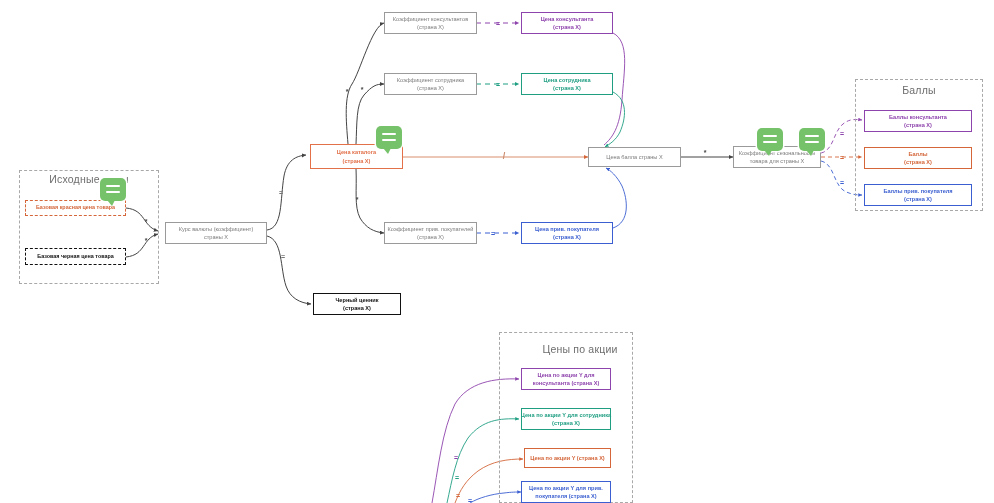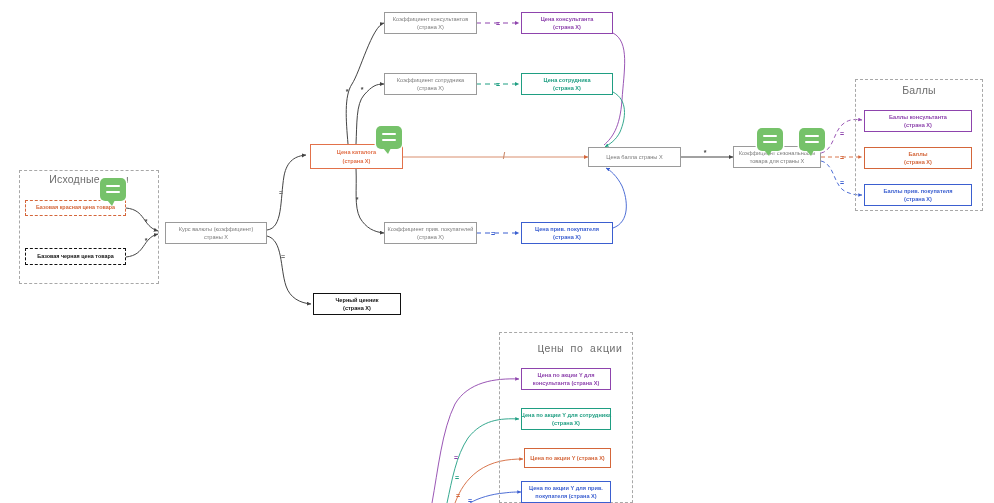--- a/index.html
+++ b/index.html
@@ -275,21 +275,21 @@
     <span class="ln">Баллы</span>
     <span class="ln">(страна X)</span>
   </div>
 
   <div class="node bold" style="left:864px; top:184px; width:108px; height:22px; border-color:#3b5fd0; color:#3b5fd0; border-width:1.6px;">
     <span class="ln">Баллы прив. покупателя</span>
     <span class="ln">(страна X)</span>
   </div>
 
   <div class="group" style="left:499px; top:332px; width:134px; height:171px;"></div>
-  <div class="group-title" style="left:499px; top:343px; width:162px;font-family:Liberation Mono, monospace;">Цены по акции</div>
+  <div class="group-title" style="left:499px; top:343px; width:162px;">Цены по акции</div>
 
   <div class="node bold" style="left:521px; top:368px; width:90px; height:22px; border-color:#8e44ad; color:#8e44ad; border-width:1.6px;">
     <span class="ln">Цена по акции Y для</span>
     <span class="ln">консультанта (страна X)</span>
   </div>
 
   <div class="node bold" style="left:521px; top:408px; width:90px; height:22px; border-color:#1f9e82; color:#1f9e82; border-width:1.6px;">
     <span class="ln">Цена по акции Y для сотрудника</span>
     <span class="ln">(страна X)</span>
   </div>

